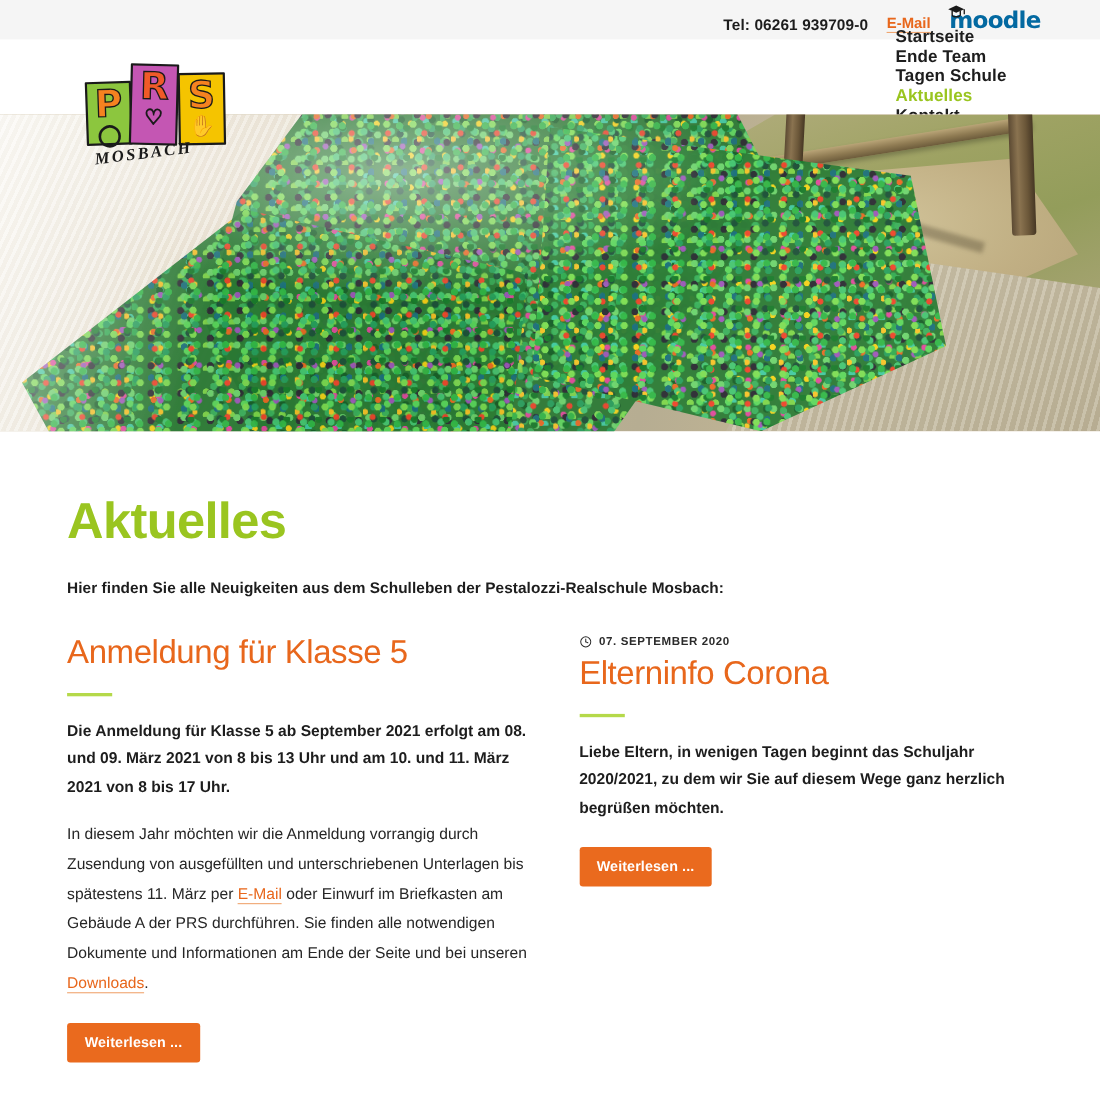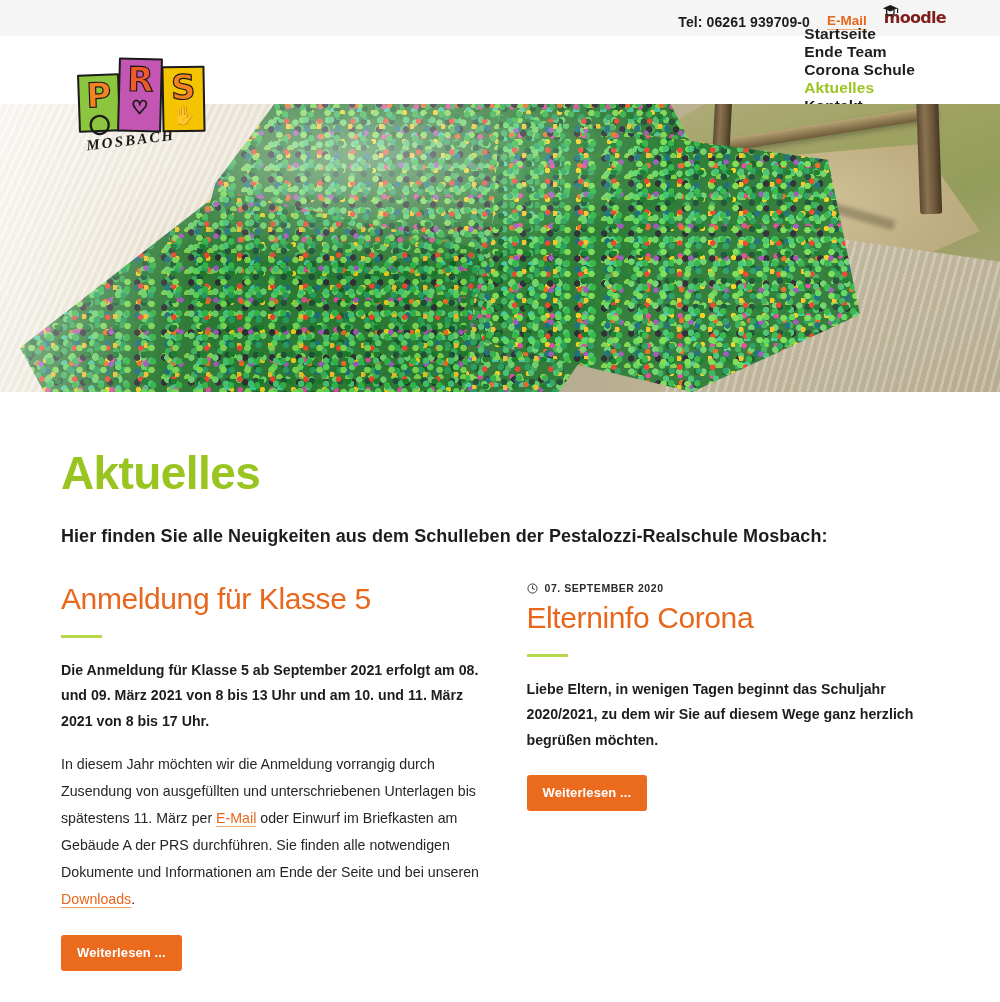--- a/index.html
+++ b/index.html
@@ -30,22 +30,22 @@
     color: #e8671c;
     font-weight: 600;
     font-size: 13.5px;
     text-decoration: none;
     border-bottom: 1px solid #f0a670;
     padding-bottom: 1px;
     cursor: pointer;
   }
   .moodle-logo { display: flex; align-items: center; position: relative; height: 24px; }
   .moodle-word {
-    color: #7f1d1d;
-    font-size: 16px;
+    color: #0369a1;
+    font-size: 21px;
     font-weight: 700;
     letter-spacing: -.7px;
     line-height: 1;
     font-family: "DejaVu Sans", sans-serif;
   }
   .moodle-cap { position: absolute; left: -2px; top: -2px; }
 
   
   .header {
     height: 68px;
@@ -251,21 +251,21 @@
   .page-title {
     color: #9ac520;
     font-size: 46px;
     font-weight: 700;
     letter-spacing: -.6px;
     margin: 57px 0 0 0;
     line-height: 1.05;
   }
   .page-intro {
     margin: 29px 0 0 0;
-    font-size: 18px;
+    font-size: 14px;
     font-weight: 700;
     color: #1d1d1d;
     letter-spacing: .05px;
   }
 
   .grid {
     display: grid;
     grid-template-columns: 1fr 1fr;
     column-gap: 47px;
     row-gap: 0;
@@ -373,21 +373,21 @@
         <span class="lchar s">S</span>
         <span class="lsym hand">✋</span>
       </div>
     </div>
     <div class="logo-town">MOSBACH</div>
   </div>
 
   <nav class="nav">
     <a>Startseite</a>
     <a>Ende Team</a>
-    <a>Corona Schule</a>
+    <a>Tagen Schule</a>
     <a class="active">Aktuelles</a>
     <a>Kontakt</a>
   </nav>
 </div>
 
 <div class="hero">
   <div class="hero-photo">
     <div class="terrain"></div>
     <div class="pavement"></div>
     <div class="grass"></div>

